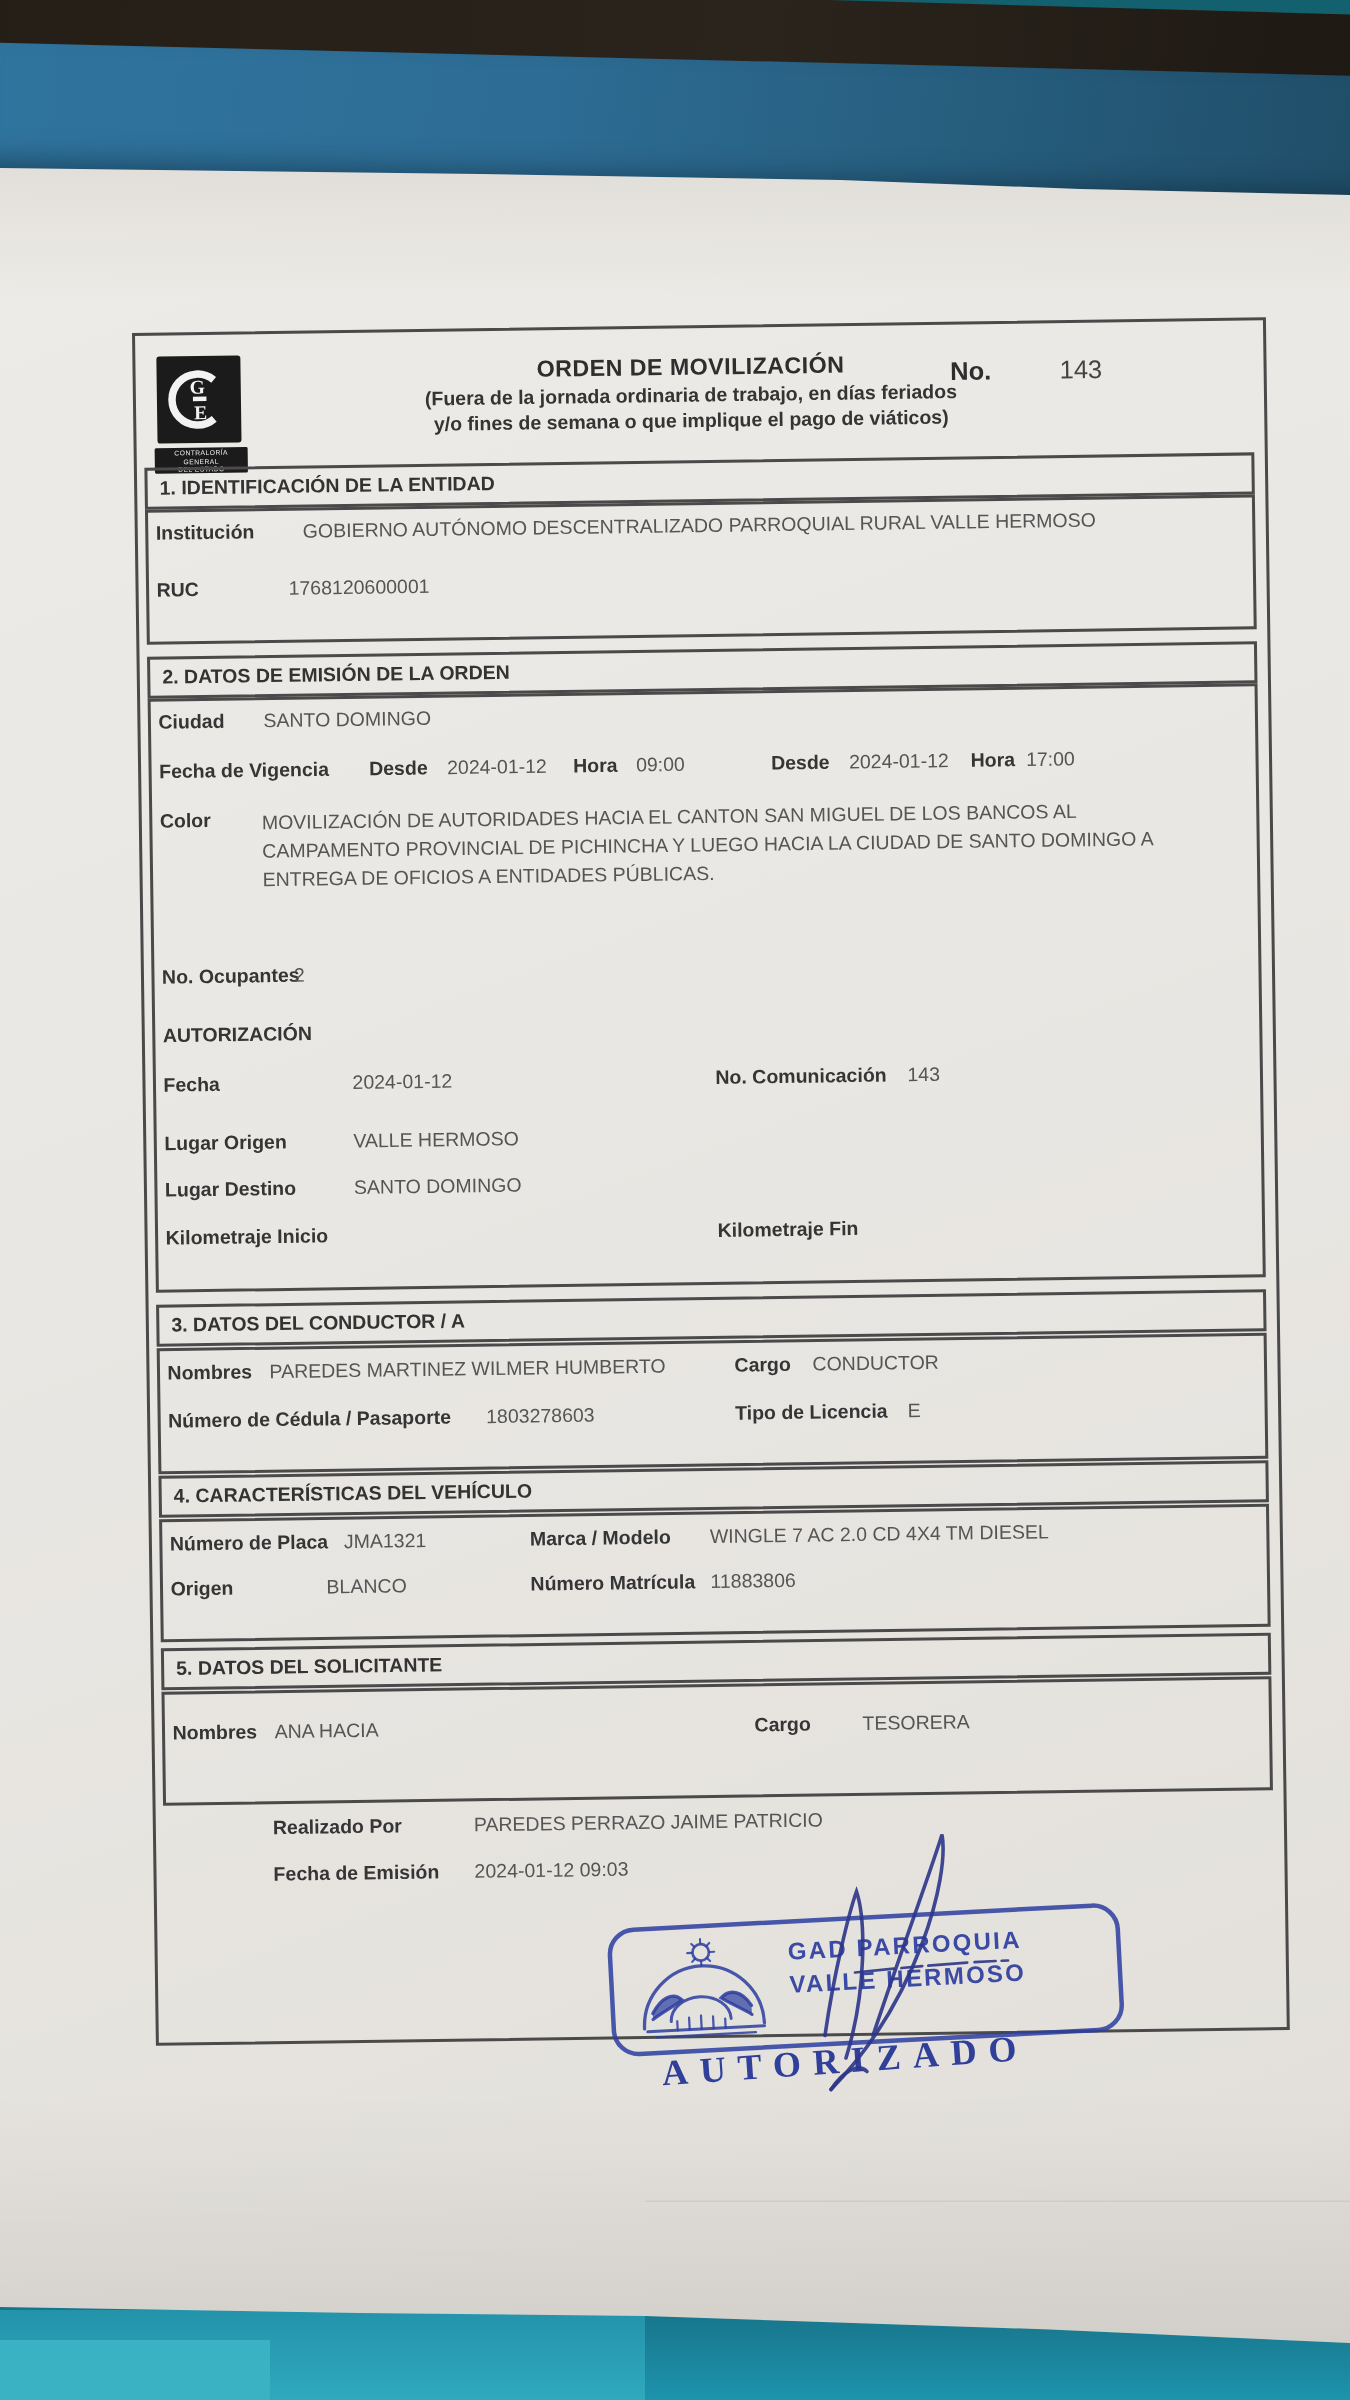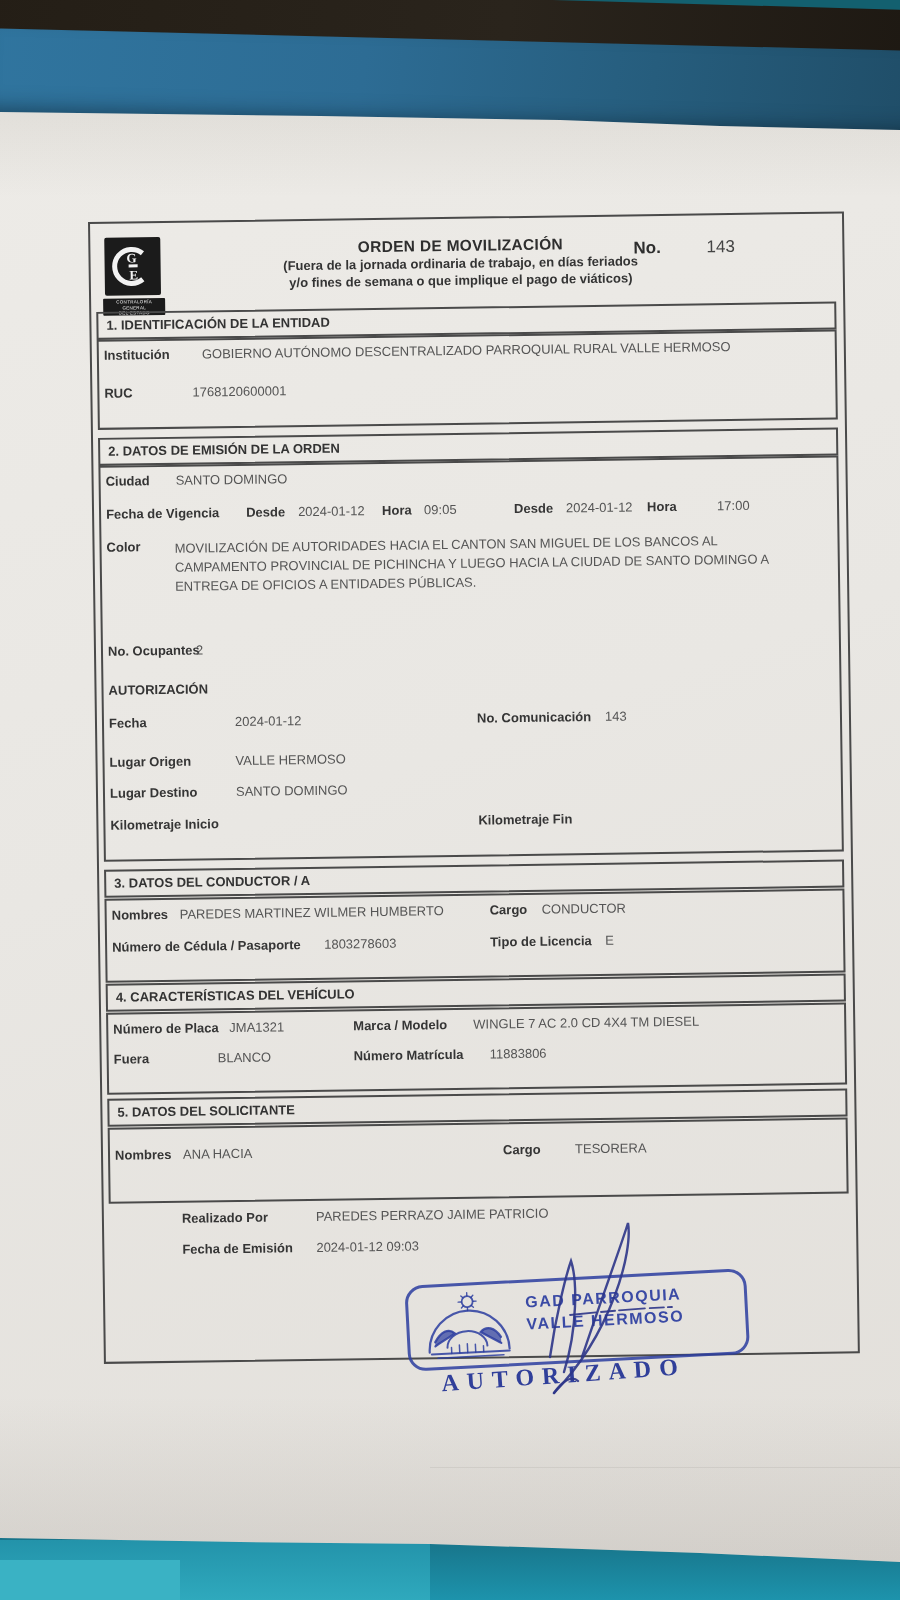--- a/index.html
+++ b/index.html
@@ -147,25 +147,25 @@
   <div class="sec-body" style="top:242px;height:392px;"></div>
   <div class="row" style="top:250px;">
     <span class="lbl" style="left:12px;">Ciudad</span>
     <span class="val" style="left:82px;">SANTO DOMINGO</span>
   </div>
   <div class="row" style="top:283px;">
     <span class="lbl" style="left:12px;">Fecha de Vigencia</span>
     <span class="lbl" style="left:152px;">Desde</span>
     <span class="val" style="left:204px;">2024-01-12</span>
     <span class="lbl" style="left:288px;">Hora</span>
-    <span class="val" style="left:330px;">09:05</span>
+    <span class="val" style="left:330px;">09:00</span>
     <span class="lbl" style="left:420px;">Desde</span>
     <span class="val" style="left:472px;">2024-01-12</span>
     <span class="lbl" style="left:553px;">Hora</span>
-    <span class="val" style="left:623px;">17:00</span>
+    <span class="val" style="left:590px;">17:00</span>
   </div>
   <div class="row" style="top:316px;height:60px;">
     <span class="lbl" style="left:12px;">Color</span>
     <div style="position:absolute;left:80px;top:0;">
       <div class="motivo-line">MOVILIZACIÓN DE AUTORIDADES HACIA EL CANTON SAN MIGUEL DE LOS BANCOS AL</div>
       <div class="motivo-line">CAMPAMENTO PROVINCIAL DE PICHINCHA Y LUEGO HACIA LA CIUDAD DE SANTO DOMINGO A</div>
       <div class="motivo-line">ENTREGA DE OFICIOS A ENTIDADES PÚBLICAS.</div>
     </div>
   </div>
   <div class="row" style="top:420px;">
@@ -215,24 +215,24 @@
     <span class="t">4. CARACTERÍSTICAS DEL VEHÍCULO</span>
   </div>
   <div class="sec-body" style="top:789px;height:78px;"></div>
   <div class="row" style="top:798px;">
     <span class="lbl" style="left:12px;">Número de Placa</span>
     <span class="val" style="left:128px;">JMA1321</span>
     <span class="lbl" style="left:252px;">Marca / Modelo</span>
     <span class="val" style="left:372px;">WINGLE 7 AC 2.0 CD 4X4 TM DIESEL</span>
   </div>
   <div class="row" style="top:828px;">
-    <span class="lbl" style="left:12px;">Fuera</span>
+    <span class="lbl" style="left:12px;">Origen</span>
     <span class="val" style="left:116px;">BLANCO</span>
     <span class="lbl" style="left:252px;">Número Matrícula</span>
-    <span class="val" style="left:388px;text-align:center;">11883806</span>
+    <span class="val" style="left:372px;text-align:center;">11883806</span>
   </div>
 
   <div class="sec-head" style="top:875px;">
     <span class="t">5. DATOS DEL SOLICITANTE</span>
   </div>
   <div class="sec-body" style="top:904px;height:72px;"></div>
   <div class="row" style="top:924px;">
     <span class="lbl" style="left:12px;">Nombres</span>
     <span class="val" style="left:80px;">ANA HACIA</span>
     <span class="lbl" style="left:400px;">Cargo</span>

